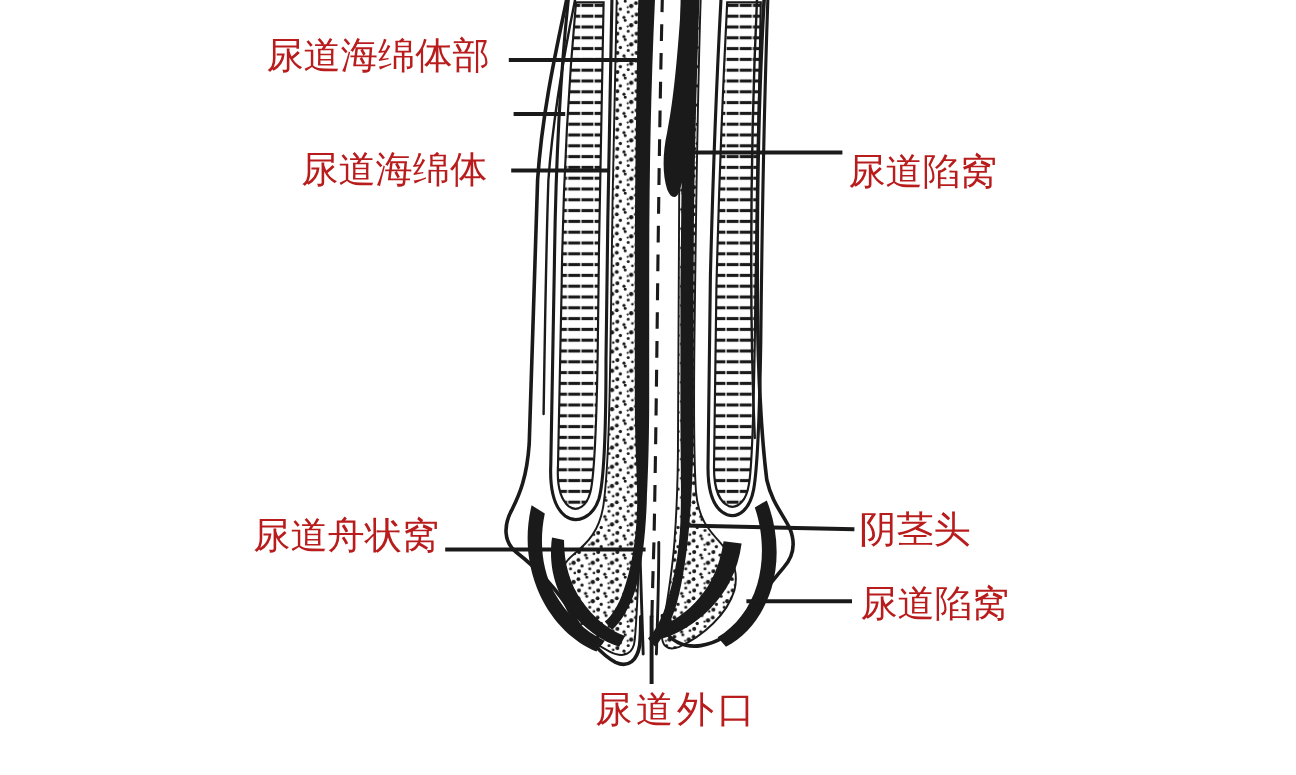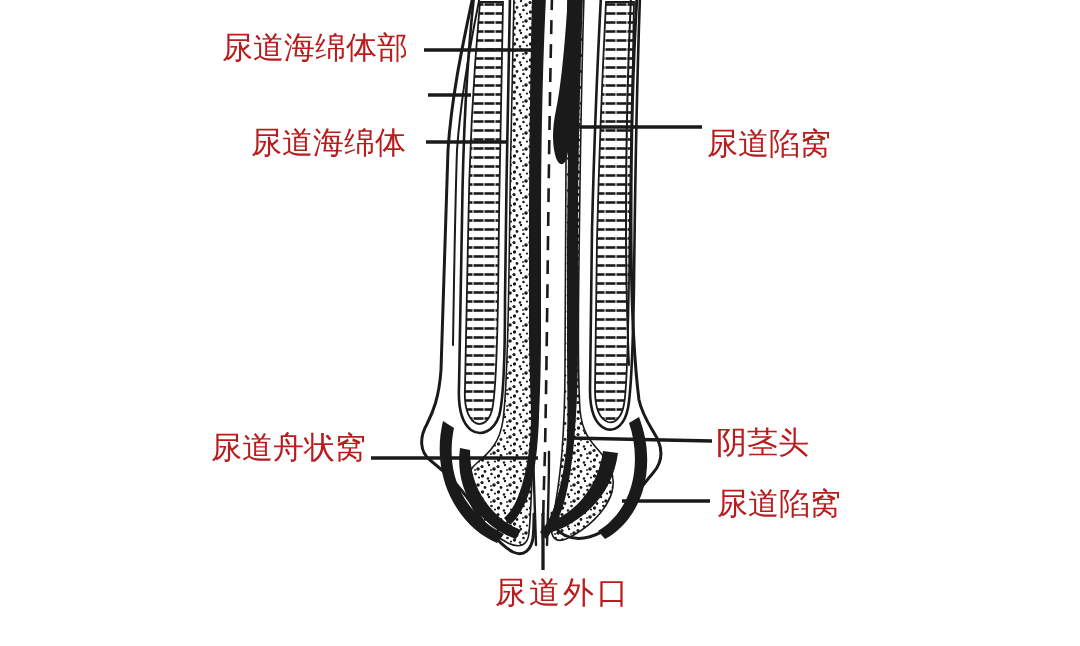--- a/index.html
+++ b/index.html
@@ -13,21 +13,21 @@
   .artwork{position:absolute;left:0;top:0;}
   .label{
     position:absolute;
     font-size:31px;
     line-height:35px;
     color:#b91c1c;
     white-space:nowrap;
     font-weight:400;
   }
   .label.ra{text-align:right;}
-  .label.ctr{text-align:left;letter-spacing:3px;margin-left:13px;}
+  .label.ctr{text-align:right;letter-spacing:3px;}
 </style>
 </head>
 <body>
 
 <div class="stage">
 
   <svg class="artwork" width="1080" height="646" viewBox="0 0 1080 646">
     <defs>
       <pattern id="hatch" width="11" height="9" patternUnits="userSpaceOnUse">
         <path d="M0.5,4.5 H10.5" stroke="#1a1a1a" stroke-width="2.6" fill="none"></path>

